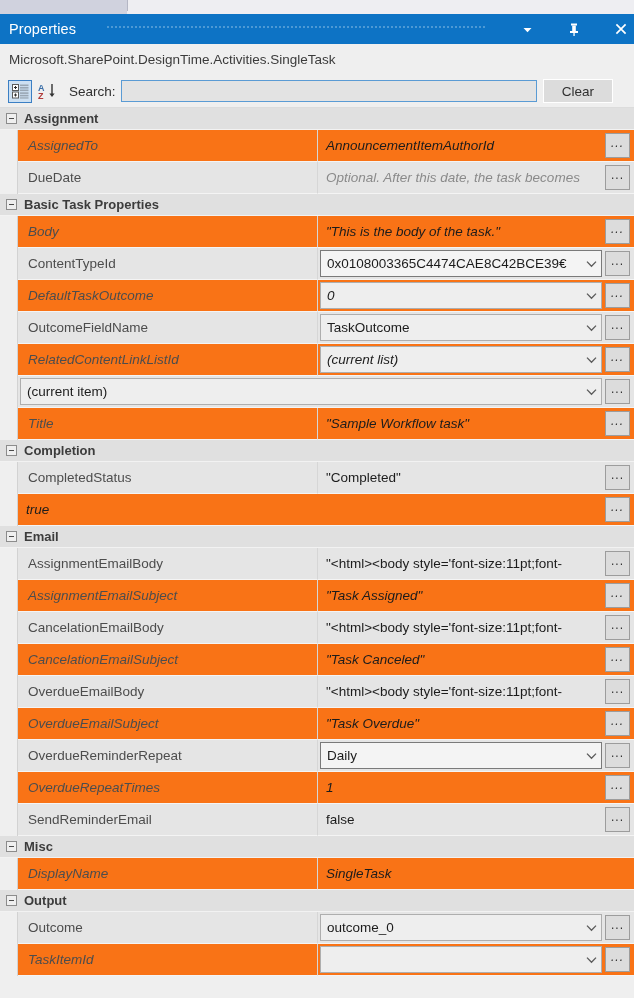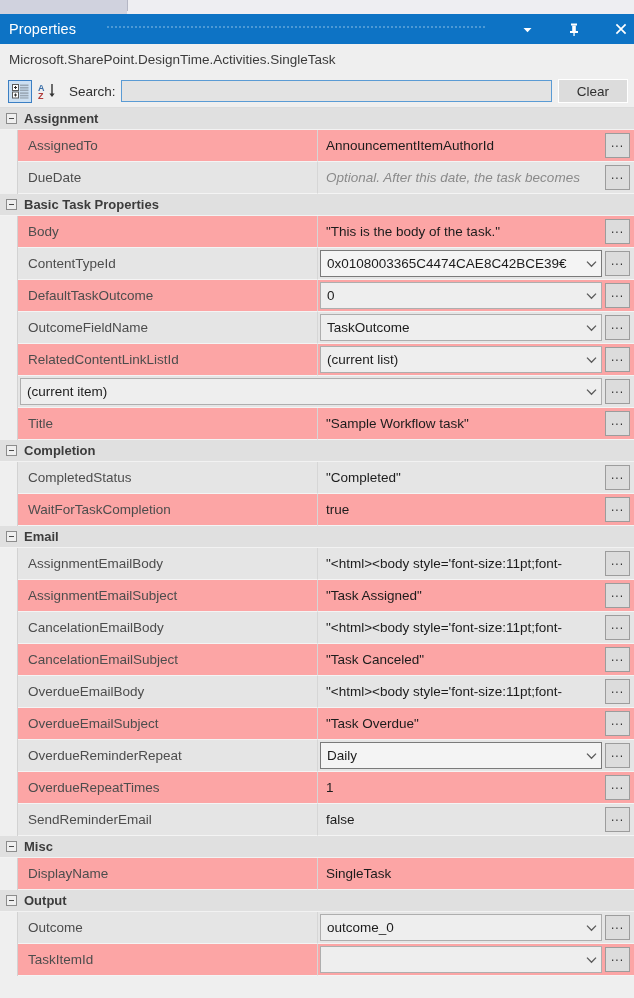--- a/index.html
+++ b/index.html
@@ -143,21 +143,21 @@
     font-family: "Liberation Sans", sans-serif;
     font-size: 13px;
     color: #2f2f2f;
     padding: 0 4px;
     outline: none;
   }
   .clear-btn {
     width: 70px;
     height: 24px;
     margin-left: 6px;
-    margin-right: 3px;
+    margin-right: 18px;
     background: #dcdcdc;
     border: 1px solid #ffffff;
     box-sizing: border-box;
     font-family: "Liberation Sans", sans-serif;
     font-size: 13.5px;
     color: #2f2f2f;
     display: flex;
     align-items: center;
     justify-content: center;
     flex: 0 0 auto;
@@ -206,21 +206,21 @@
     margin-left: 7px;
     white-space: nowrap;
   }
 
   .row {
     height: 32px;
     display: flex;
     align-items: stretch;
     position: relative;
   }
-  .row.alt-a { background: #fca5a5; }
+  .row.alt-a { background: #f97316; font-style: italic; }
   .row.alt-b { background: #e5e5e5; }
   .row .gutter {
     width: 18px;
     flex: 0 0 auto;
     background: #efefef;
     border-right: 1px solid #d2d2d2;
     box-sizing: border-box;
   }
   .row .namecell {
     width: 300px;
@@ -501,21 +501,20 @@
       <div class="row alt-b">
         <div class="gutter"></div>
         <div class="namecell">CompletedStatus</div>
         <div class="valcell">
           <span class="valtext">"Completed"</span>
           <div class="ellipsis-btn">...</div>
         </div>
       </div>
       <div class="row alt-a">
         <div class="gutter"></div>
-        <div class="namecell">WaitForTaskCompletion</div>
         <div class="valcell">
           <span class="valtext">true</span>
           <div class="ellipsis-btn">...</div>
         </div>
       </div>
       <div class="cat-header">
         <span class="expander"></span>
         <span class="cat-title">Email</span>
       </div>
       <div class="row alt-b">

